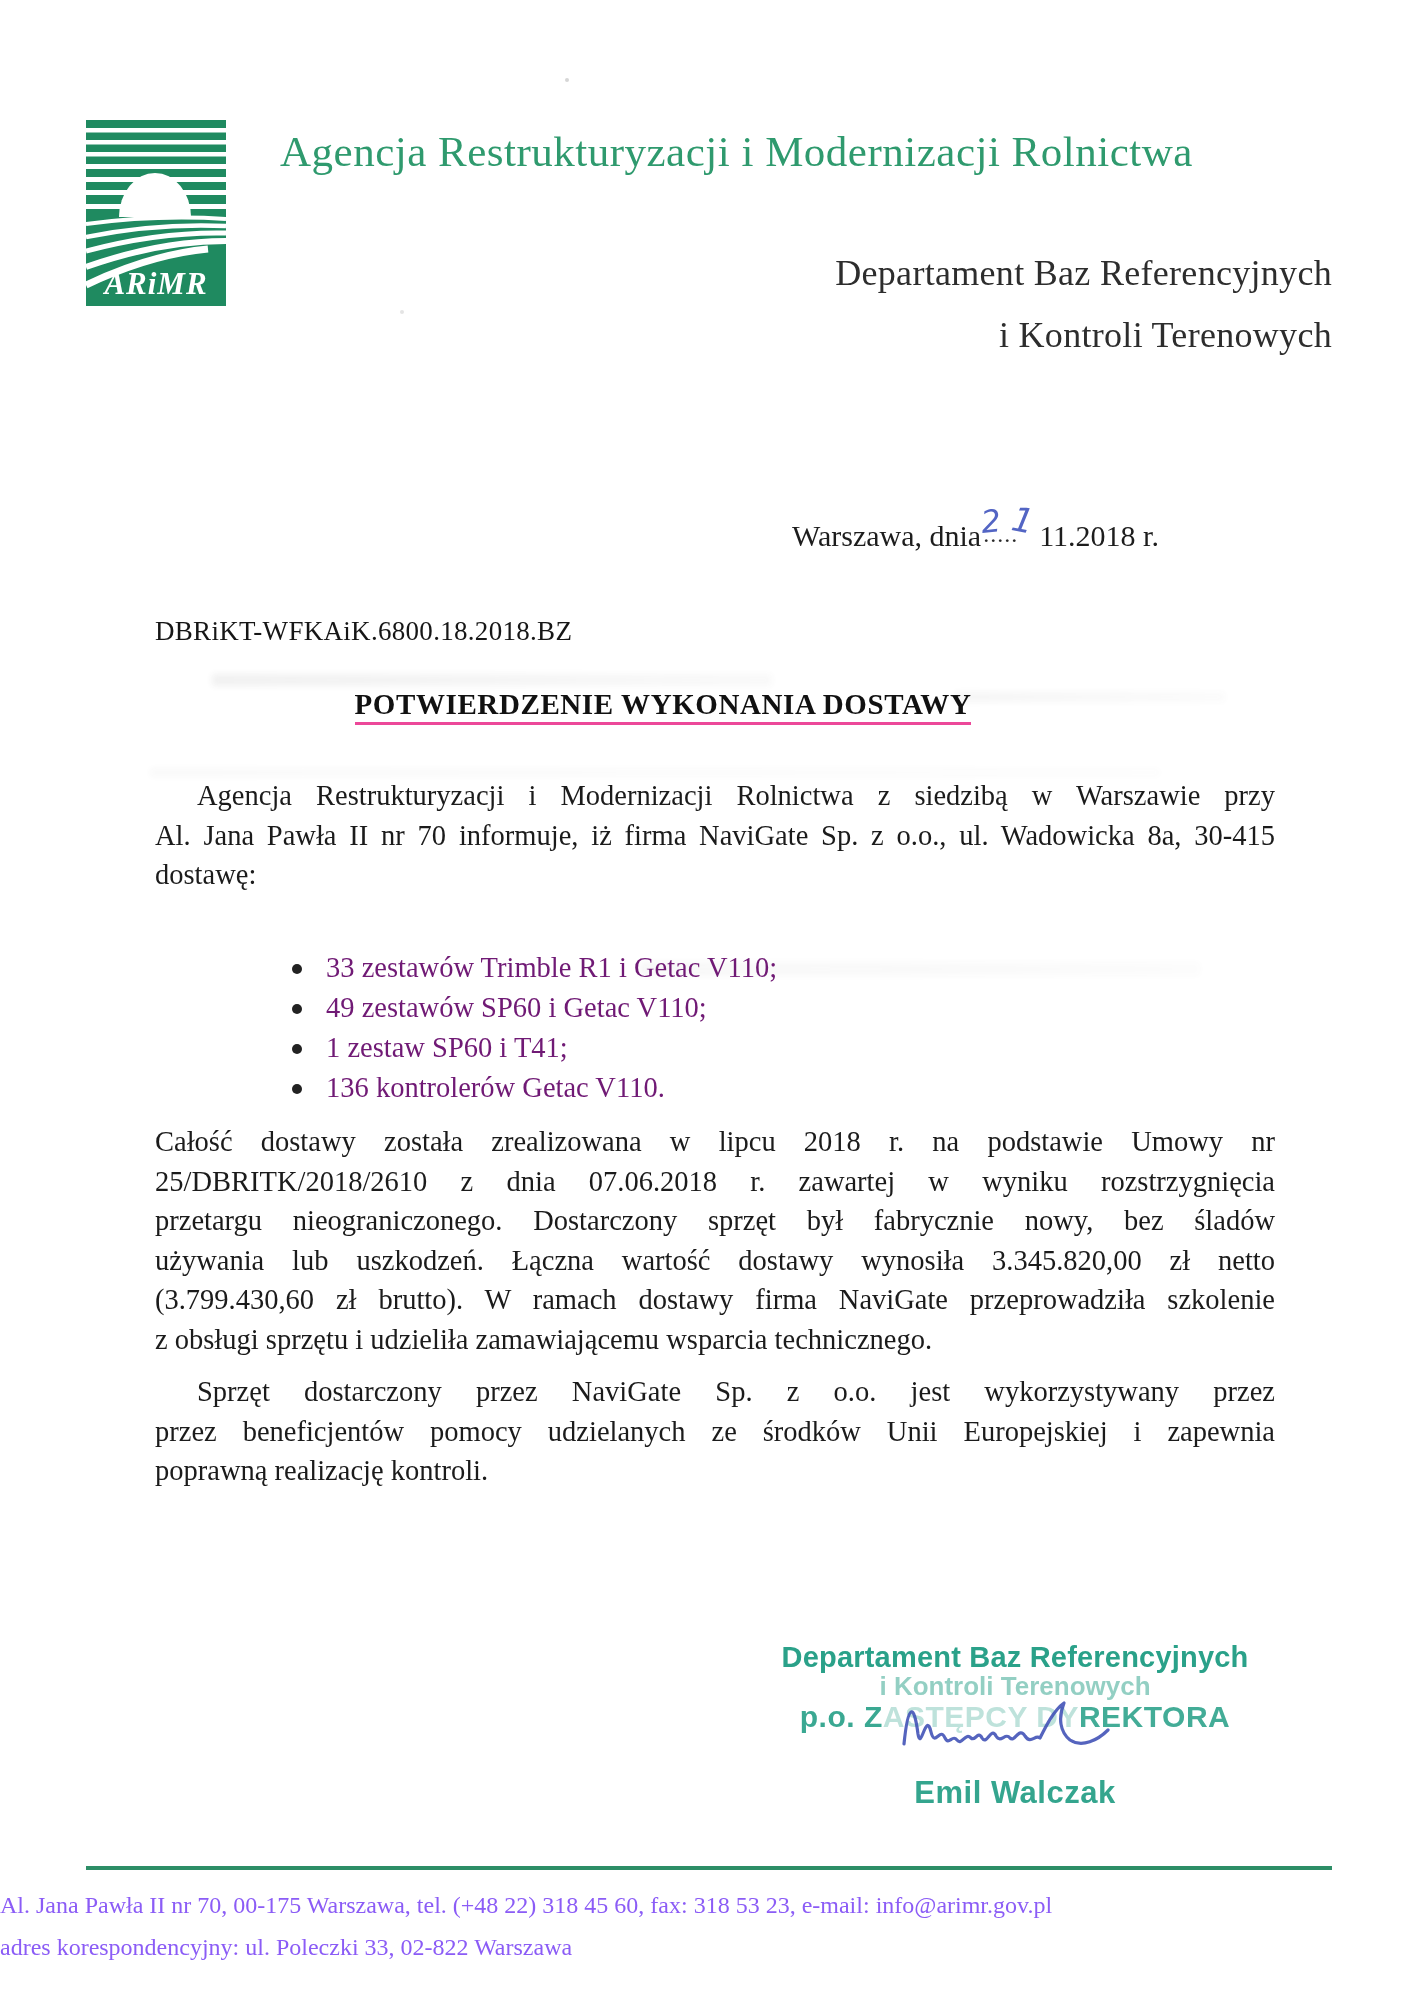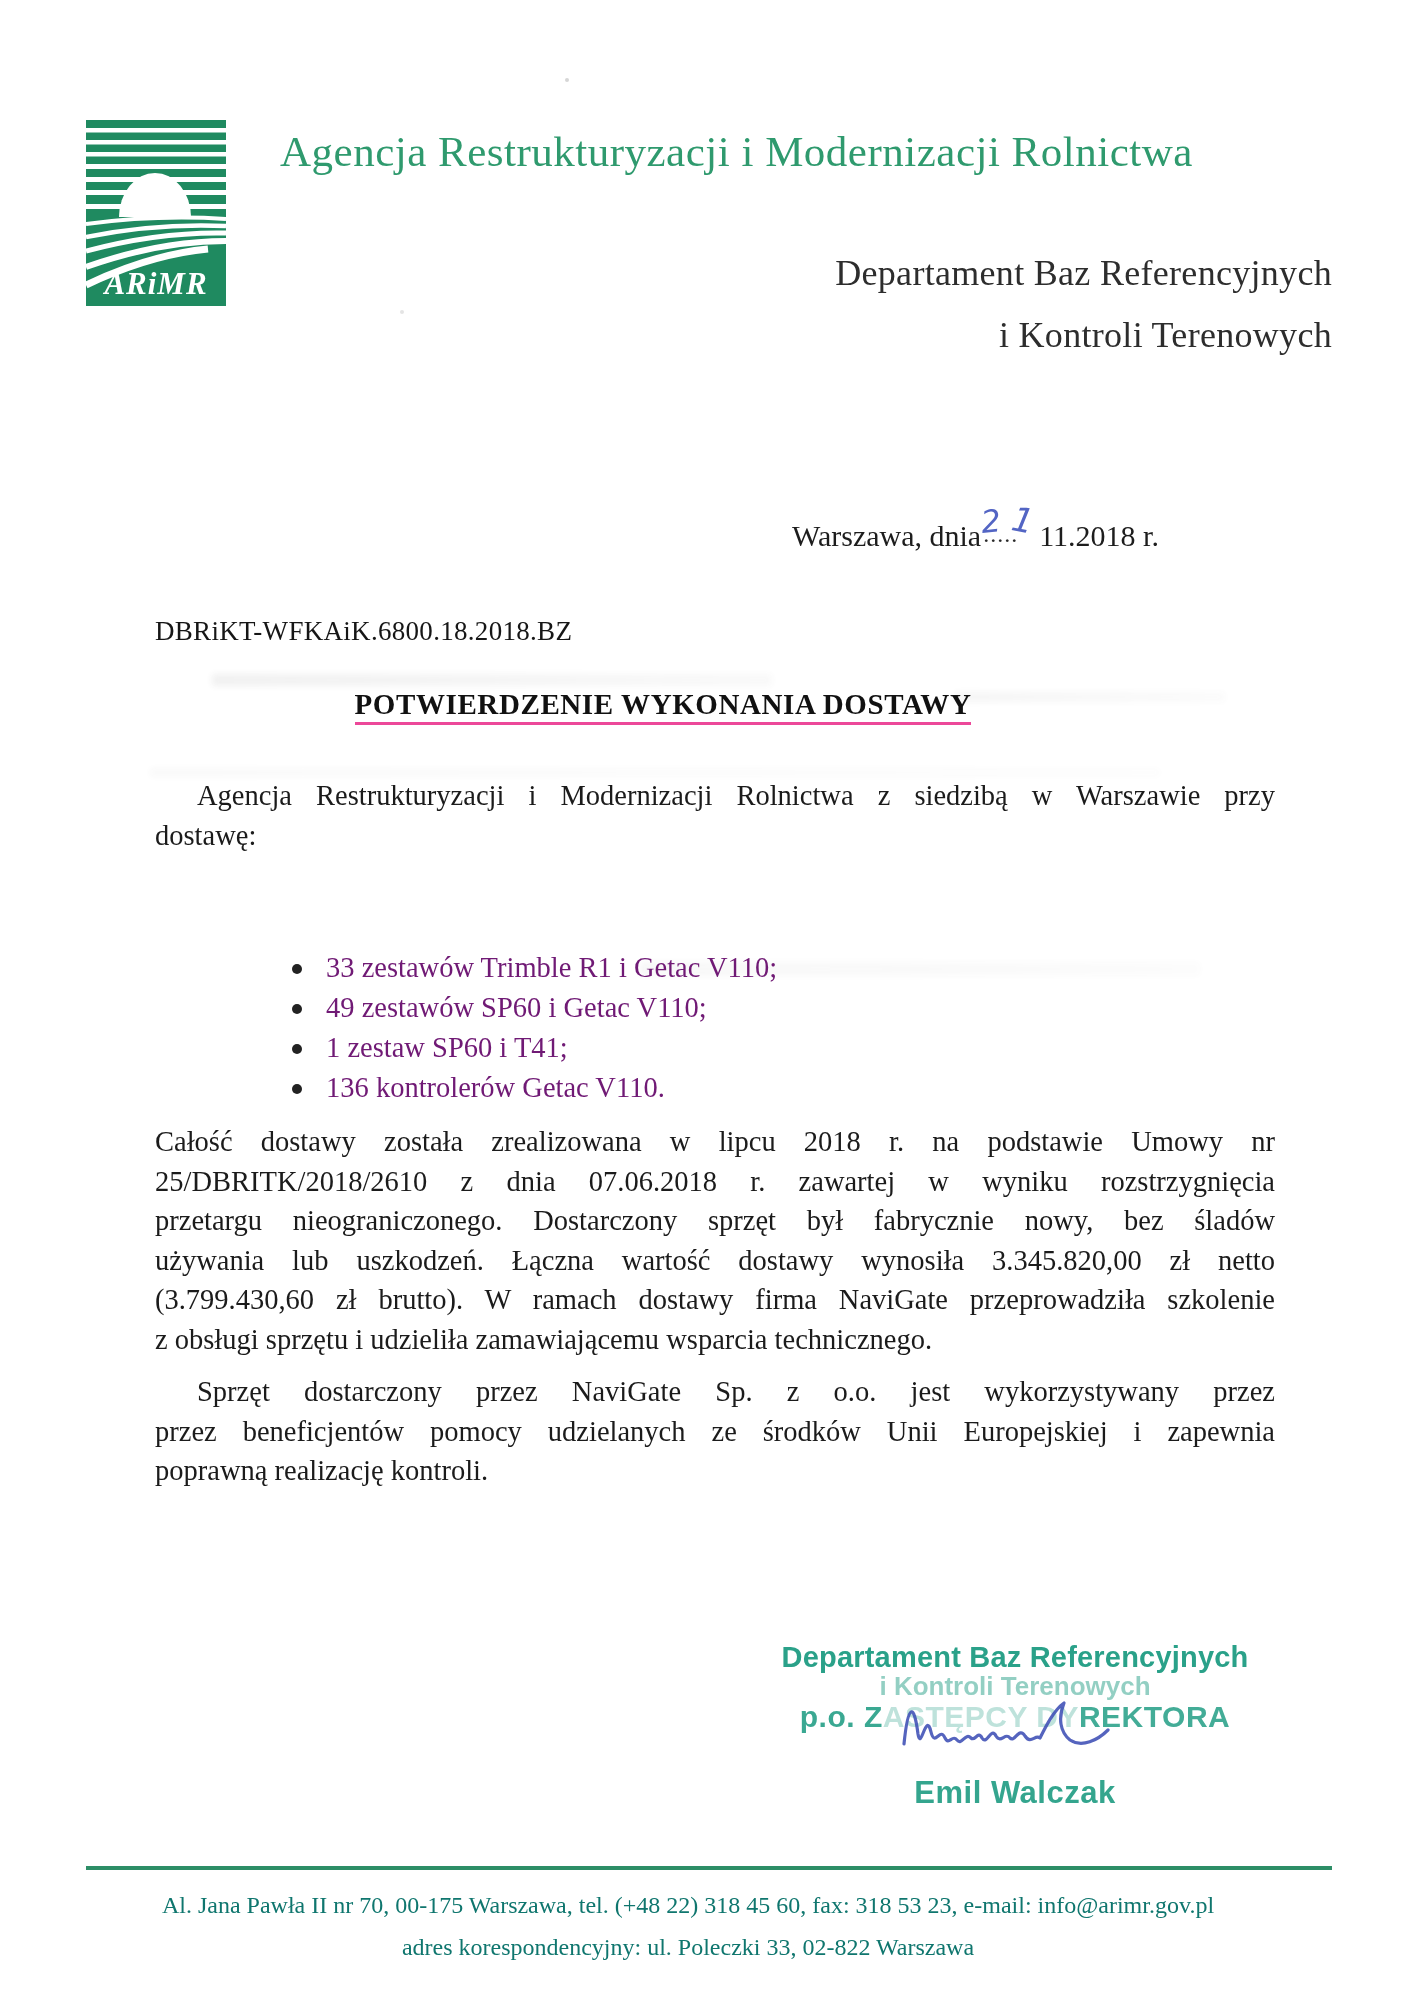--- a/index.html
+++ b/index.html
@@ -53,21 +53,21 @@
   .stamp .s1{font-size:29px;line-height:31px;letter-spacing:.2px;}
   .stamp .s2{font-size:26px;line-height:27px;opacity:.5;filter:blur(.4px);}
   .stamp .s3{font-size:30px;line-height:33px;letter-spacing:.5px;}
   .stamp .s3 .seg1{opacity:.92;}
   .stamp .s3 .seg2{opacity:.3;filter:blur(.6px);}
   .stamp .s3 .seg3{opacity:.88;}
   .stamp .sname{font-size:31px;margin-top:42px;letter-spacing:.5px;opacity:.95;}
   .signature{position:absolute;left:892px;top:1694px;width:230px;height:64px;}
   
   .footer-rule{position:absolute;left:86px;top:1866px;width:1246px;height:4px;background:#2d8e67;}
-  .footer{position:absolute;left:0;top:1884px;width:1376px;text-align:center;font-size:24px;color:#0f766e;line-height:42px;}
+  .footer{position:absolute;left:0;top:1884px;width:1376px;font-size:24px;color:#8b5cf6;line-height:42px;}
   
   .ghost{position:absolute;background:linear-gradient(90deg,rgba(60,60,60,.7),rgba(90,90,90,.35));filter:blur(3px);}
   .g1{left:212px;top:674px;width:560px;height:12px;opacity:.10;}
   .g2{left:955px;top:692px;width:270px;height:10px;opacity:.07;}
   .g3{left:640px;top:962px;width:560px;height:14px;opacity:.05;}
   .g4{left:150px;top:768px;width:1010px;height:9px;opacity:.04;}
   .speck{position:absolute;width:4px;height:4px;border-radius:50%;background:#777;}
   .sp1{left:565px;top:78px;opacity:.3;}
   .sp2{left:400px;top:310px;opacity:.2;}
 </style>
@@ -119,20 +119,21 @@
   </div>
 
   <div class="reference">DBRiKT-WFKAiK.6800.18.2018.BZ</div>
 
   <div class="doc-title">
     <span>POTWIERDZENIE WYKONANIA DOSTAWY</span>
   </div>
 
   <div class="para p1">
     <div class="line jst first">Agencja Restrukturyzacji i Modernizacji Rolnictwa z siedzibą w Warszawie przy</div>
+    <div class="line jst">Al. Jana Pawła II nr 70 informuje, iż firma NaviGate Sp. z o.o., ul. Wadowicka 8a, 30-415</div>
     <div class="line jst last">dostawę:</div>
   </div>
 
   <ul class="bullets">
     <li>33 zestawów Trimble R1 i Getac V110;</li>
     <li>49 zestawów SP60 i Getac V110;</li>
     <li>1 zestaw SP60 i T41;</li>
     <li>136 kontrolerów Getac V110.</li>
   </ul>
 

